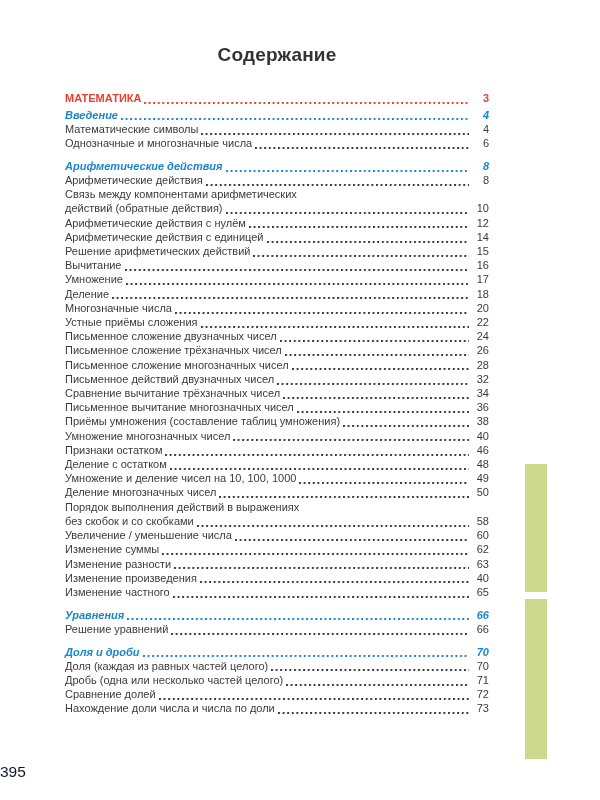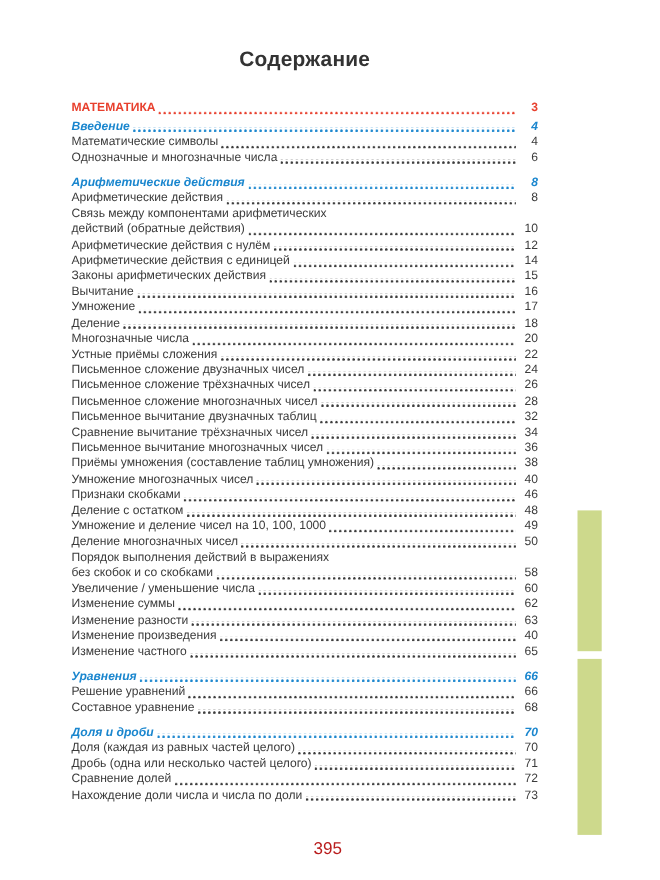--- a/index.html
+++ b/index.html
@@ -88,24 +88,22 @@
     width: 22px;
     background: #cdd98c;
   }
   .green-tab.tab-1 { top: 464px; height: 128px; }
   .green-tab.tab-2 { top: 599px; height: 160px; }
   .folio {
     position: absolute;
     left: 0;
     right: 0;
     top: 763px;
-    text-align: center;
     font-size: 15.5px;
-    color: #b91c1c;
-    padding-left: 48px;
+    color: #0f172a;
   }
 </style>
 </head>
 <body>
 
 <div class="page">
   <div class="content">
     <h1 class="doc-title">Содержание</h1>
     <div class="toc">
         <div class="row main">
@@ -150,21 +148,21 @@
           <span class="label">Арифметические действия с нулём</span>
           <span class="leader"></span>
           <span class="pagecol">12</span>
         </div>
         <div class="row entry">
           <span class="label">Арифметические действия с единицей</span>
           <span class="leader"></span>
           <span class="pagecol">14</span>
         </div>
         <div class="row entry">
-          <span class="label">Законы арифметических действия</span>
+          <span class="label">Решение арифметических действий</span>
           <span class="leader"></span>
           <span class="pagecol">15</span>
         </div>
         <div class="row entry">
           <span class="label">Вычитание</span>
           <span class="leader"></span>
           <span class="pagecol">16</span>
         </div>
         <div class="row entry">
           <span class="label">Умножение</span>
@@ -195,21 +193,21 @@
           <span class="label">Письменное сложение трёхзначных чисел</span>
           <span class="leader"></span>
           <span class="pagecol">26</span>
         </div>
         <div class="row entry">
           <span class="label">Письменное сложение многозначных чисел</span>
           <span class="leader"></span>
           <span class="pagecol">28</span>
         </div>
         <div class="row entry">
-          <span class="label">Письменное вычитание двузначных таблиц</span>
+          <span class="label">Письменное действий двузначных чисел</span>
           <span class="leader"></span>
           <span class="pagecol">32</span>
         </div>
         <div class="row entry">
           <span class="label">Сравнение вычитание трёхзначных чисел</span>
           <span class="leader"></span>
           <span class="pagecol">34</span>
         </div>
         <div class="row entry">
           <span class="label">Письменное вычитание многозначных чисел</span>
@@ -220,21 +218,21 @@
           <span class="label">Приёмы умножения (составление таблиц умножения)</span>
           <span class="leader"></span>
           <span class="pagecol">38</span>
         </div>
         <div class="row entry">
           <span class="label">Умножение многозначных чисел</span>
           <span class="leader"></span>
           <span class="pagecol">40</span>
         </div>
         <div class="row entry">
-          <span class="label">Признаки скобками</span>
+          <span class="label">Признаки остатком</span>
           <span class="leader"></span>
           <span class="pagecol">46</span>
         </div>
         <div class="row entry">
           <span class="label">Деление с остатком</span>
           <span class="leader"></span>
           <span class="pagecol">48</span>
         </div>
         <div class="row entry">
           <span class="label">Умножение и деление чисел на 10, 100, 1000</span>
@@ -281,25 +279,20 @@
         </div>
         <div class="row section">
           <span class="label">Уравнения</span>
           <span class="leader"></span>
           <span class="pagecol">66</span>
         </div>
         <div class="row entry">
           <span class="label">Решение уравнений</span>
           <span class="leader"></span>
           <span class="pagecol">66</span>
-        </div>
-        <div class="row entry">
-          <span class="label">Составное уравнение</span>
-          <span class="leader"></span>
-          <span class="pagecol">68</span>
         </div>
         <div class="row section">
           <span class="label">Доля и дроби</span>
           <span class="leader"></span>
           <span class="pagecol">70</span>
         </div>
         <div class="row entry">
           <span class="label">Доля (каждая из равных частей целого)</span>
           <span class="leader"></span>
           <span class="pagecol">70</span>

